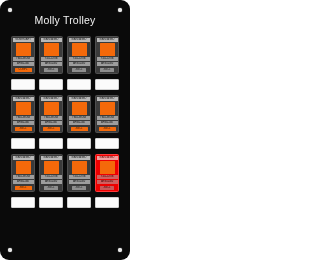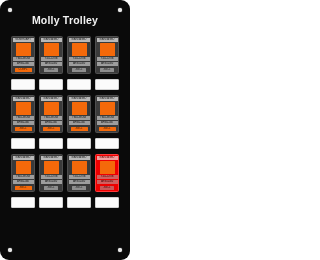--- a/index.html
+++ b/index.html
@@ -38,21 +38,21 @@
   .screw.br { right: 8px; bottom: 8px; }
 
   #panel-title {
     position: absolute;
     left: 0;
     right: 0;
     top: 14px;
     text-align: center;
     color: #f2f2f2;
     font-size: 10.5px;
-    font-weight: bold;
+    font-weight: normal;
     letter-spacing: 0.2px;
   }
 
   #switch-rows {
     position: absolute;
     left: 0;
     right: 0;
     top: 36px;
   }
 

